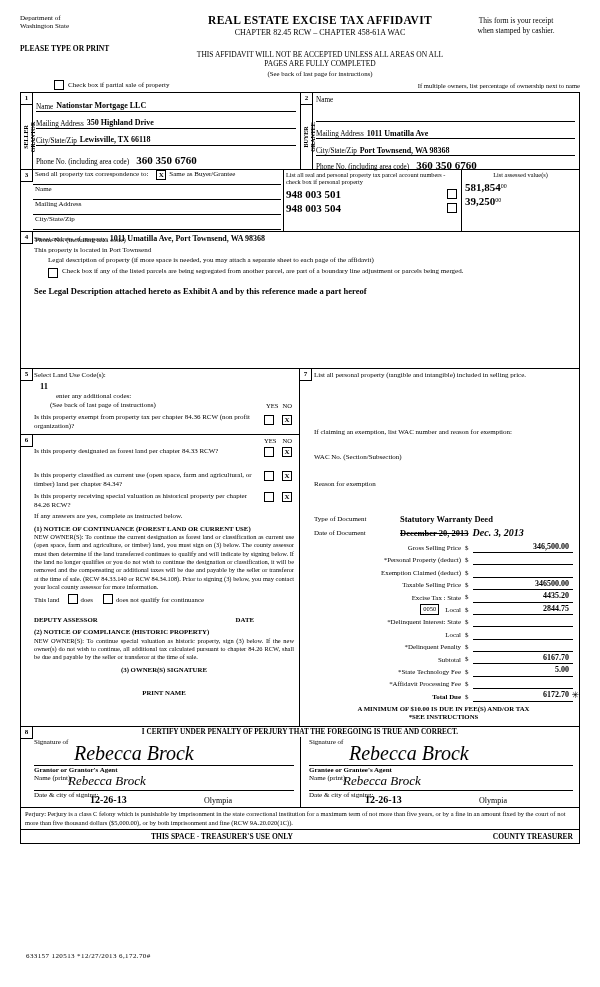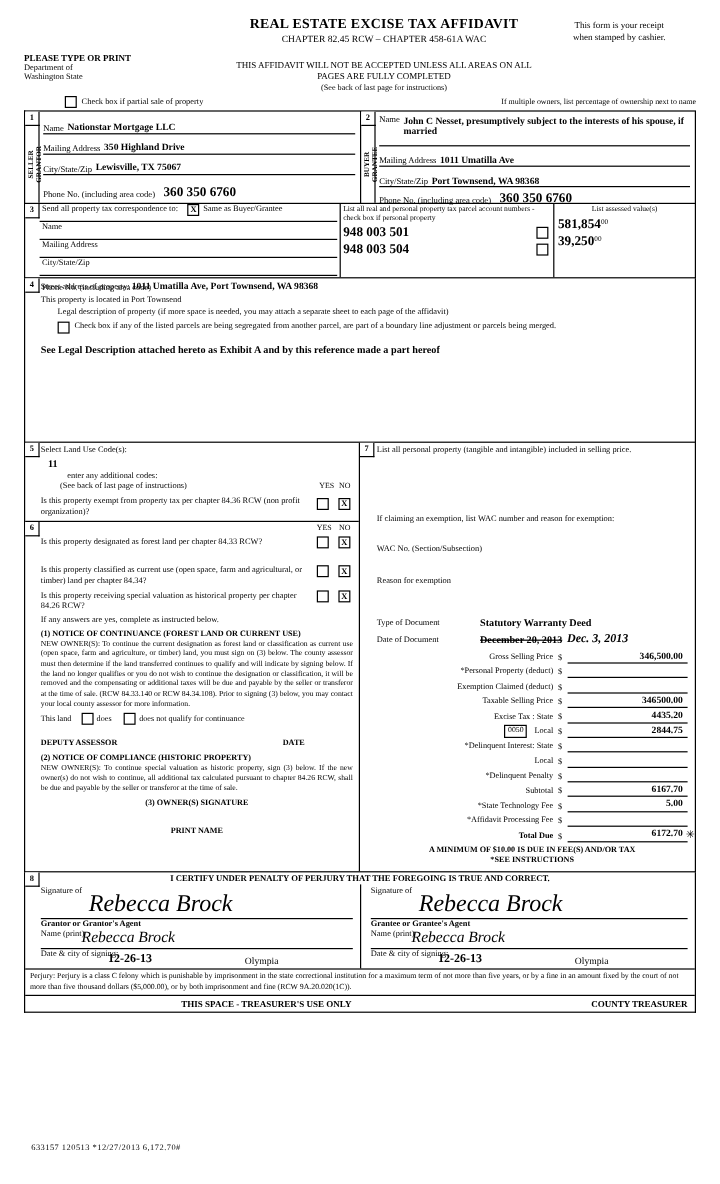--- a/index.html
+++ b/index.html
@@ -2,21 +2,21 @@
 <html><head>
 <meta charset="utf-8">
 <style>
   html,body{margin:0;padding:0;background:#fff;}
   body{width:600px;height:987px;font-family:"Liberation Serif",serif;color:#000;position:relative;}
   .page{position:relative;width:600px;height:987px;}
   .doc{position:absolute;left:20px;top:14px;width:560px;}
 
   
   .hdr{display:flex;align-items:flex-start;}
-  .dept{width:168px;font-size:7.5px;line-height:1.15;margin-top:38px;}
+  .dept{width:168px;font-size:7.5px;line-height:1.15;}
   .dept .d1{font-size:7px;}
   .dept .rev{font-family:"Liberation Serif",serif;font-size:17px;font-weight:bold;letter-spacing:0px;line-height:1;}
   .dept .d3{font-size:7px;}
   .swirl{display:inline-block;vertical-align:middle;margin-left:4px;}
   .titleblk{flex:1;text-align:center;}
   .t1{font-size:11.5px;font-weight:bold;letter-spacing:.3px;}
   .t2{font-size:8px;margin-top:2px;}
   .t3{font-size:7.5px;font-weight:normal;margin-top:13px;}
   .t4{font-size:6.8px;margin-top:2px;}
   .receipt{width:128px;font-size:7.5px;text-align:center;line-height:1.3;padding-top:2px;}
@@ -126,37 +126,36 @@
         <div class="pline">
               <span class="l">Name</span>
               <span class="v">Nationstar Mortgage LLC</span>
             </div>
         <div class="pline" style="height:16px;">
               <span class="l">Mailing Address</span>
               <span class="v">350 Highland Drive</span>
             </div>
         <div class="pline" style="height:16px;">
               <span class="l">City/State/Zip</span>
-              <span class="v">Lewisville, TX 75067</span>
+              <span class="v">Lewisville, TX 66118</span>
             </div>
         <div class="pline nb" style="height:20px;">
               <span class="l">Phone No. (including area code)</span>
               <span class="hand" style="font-size:11px;padding-left:4px;">360 350 6760</span>
             </div>
       </div>
     </div>
     <div class="party" style="width:50%;">
       <div class="num">2</div>
       <div class="vstrip">
             <div class="vtxt">BUYER GRANTEE</div>
           </div>
       <div class="inner">
         <div class="pline" style="height:25px;align-items:flex-start;padding-top:1px;">
               <span class="l">Name</span>
-              <span class="v" style="line-height:1.15;">John C Nesset, presumptively subject to the interests of his spouse, if married</span>
             </div>
         <div class="pline" style="height:16px;">
               <span class="l">Mailing Address</span>
               <span class="v">1011 Umatilla Ave</span>
             </div>
         <div class="pline" style="height:16px;">
               <span class="l">City/State/Zip</span>
               <span class="v">Port Townsend, WA 98368</span>
             </div>
         <div class="pline nb" style="height:15px;">

